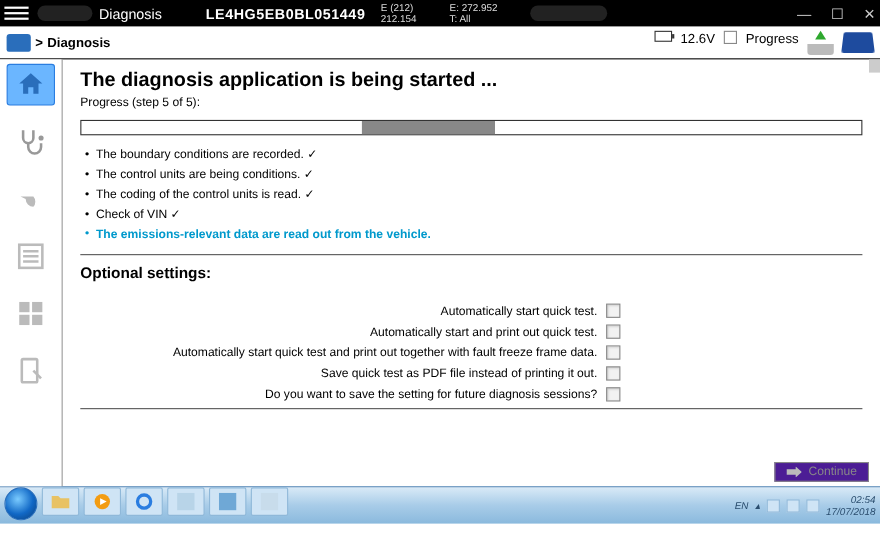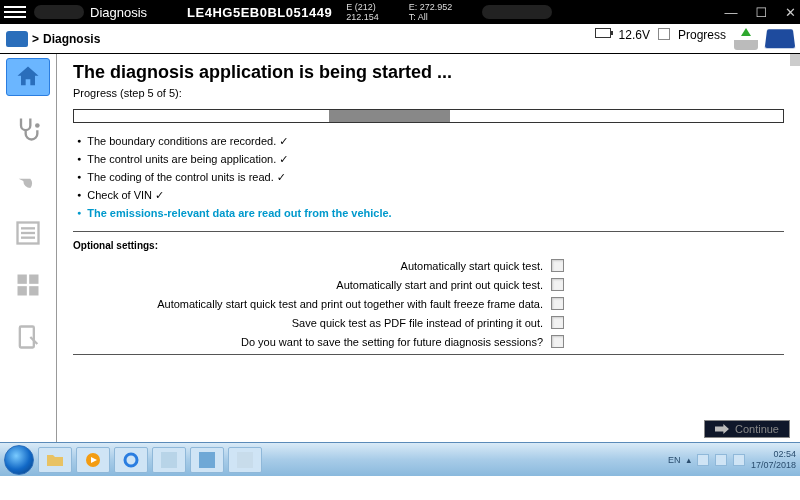--- a/index.html
+++ b/index.html
@@ -41,30 +41,30 @@
   .main-title { font-size: 18px; font-weight: bold; margin-bottom: 4px; }
   .prog-label { font-size: 11px; margin-bottom: 10px; }
   .progress-bar { height: 14px; border: 1px solid #333; background: #fff; position: relative; margin-bottom: 10px; }
   .progress-fill { position: absolute; top: 0; height: 100%; background: #888; }
   .steps { list-style: none; padding-left: 4px; margin-bottom: 8px; }
   .steps li { font-size: 11px; line-height: 16px; }
   .steps li::before { content: '●'; font-size: 7px; margin-right: 6px; position: relative; top: -2px; }
   .steps li.active { color: #0099cc; font-weight: bold; }
   
   hr.sep { border: none; border-top: 1px solid #555; margin: 6px 0 8px 0; }
-  .opt-title { font-size: 10px; font-weight: bold; margin-bottom: 8px; }
+  .opt-title { font-size: 14px; font-weight: bold; margin-bottom: 20px; }
   .opt-row { display: flex; align-items: center; justify-content: flex-end; padding-right: 220px; margin-bottom: 6px; font-size: 11px; }
   .opt-row label { text-align: center; margin-right: 8px; }
   .opt-check { width: 13px; height: 13px; border: 1px solid #888; background: #f2f2f2; box-shadow: inset 1px 1px 2px rgba(0,0,0,.15); }
   
   .footer-btn-row { position: absolute; right: 10px; bottom: 4px; }
-  .continue-btn { display: flex; align-items: center; gap: 6px; padding: 2px 10px; border: 1px solid #888; background: #0f172a; color: #888; font-size: 11px; }
+  .continue-btn { display: flex; align-items: center; gap: 6px; padding: 2px 10px; border: 1px solid #888; background: #4c1d95; color: #888; font-size: 11px; }
   .continue-btn .arr { width: 14px; height: 10px; background: #bbb; clip-path: polygon(0 25%, 60% 25%, 60% 0, 100% 50%, 60% 100%, 60% 75%, 0 75%); }
   
-  .taskbar { height: 34px; background: linear-gradient(#d9eaf7, #a8cce8 50%, #8ab9dd); display: flex; align-items: center; padding: 0 4px; border-top: 1px solid #5a8ab8; }
+  .taskbar { height: 34px; background: linear-gradient(#d9eaf7, #a8cce8 50%, #8ab9dd); display: flex; padding: 0 4px; border-top: 1px solid #5a8ab8; font-style: italic; }
   .start-orb { width: 30px; height: 30px; border-radius: 50%; background: radial-gradient(circle at 40% 35%, #7acbff, #1168c6 55%, #0b3e7a); border: 1px solid #2a6ebb; }
   .task-item { width: 34px; height: 26px; margin-left: 4px; background: #cfe4f5; border: 1px solid #8fb8d9; border-radius: 2px; display: flex; align-items: center; justify-content: center; }
   .tray { margin-left: auto; display: flex; align-items: center; gap: 6px; color: #2a4d6e; font-size: 9px; }
   .tray .clock { text-align: right; line-height: 11px; }
   .lang { font-size: 9px; }
   .tray-sq { width: 12px; height: 12px; background: #cfe4f5; border: 1px solid #8fb8d9; }
 </style>
 </head>
 <body>
 
@@ -155,21 +155,21 @@
   <div class="content-wrap">
     <div class="scroll-marker"></div>
     <div class="content">
       <div class="main-title">The diagnosis application is being started ...</div>
       <div class="prog-label">Progress (step 5 of 5):</div>
       <div class="progress-bar">
         <div class="progress-fill" id="progfill" style="left: 36%; width: 17%;"></div>
       </div>
       <ul class="steps" id="steps-list">
           <li>The boundary conditions are recorded. ✓</li>
-          <li>The control units are being application. ✓</li>
+          <li>The control units are being conditions. ✓</li>
           <li>The coding of the control units is read. ✓</li>
           <li>Check of VIN ✓</li>
           <li class="active">The emissions-relevant data are read out from the vehicle.</li>
         </ul>
       <hr class="sep">
       <div class="opt-title">Optional settings:</div>
       <div id="opts">
           <div class="opt-row">
             <label>Automatically start quick test.</label>
             <span class="opt-check"></span>

